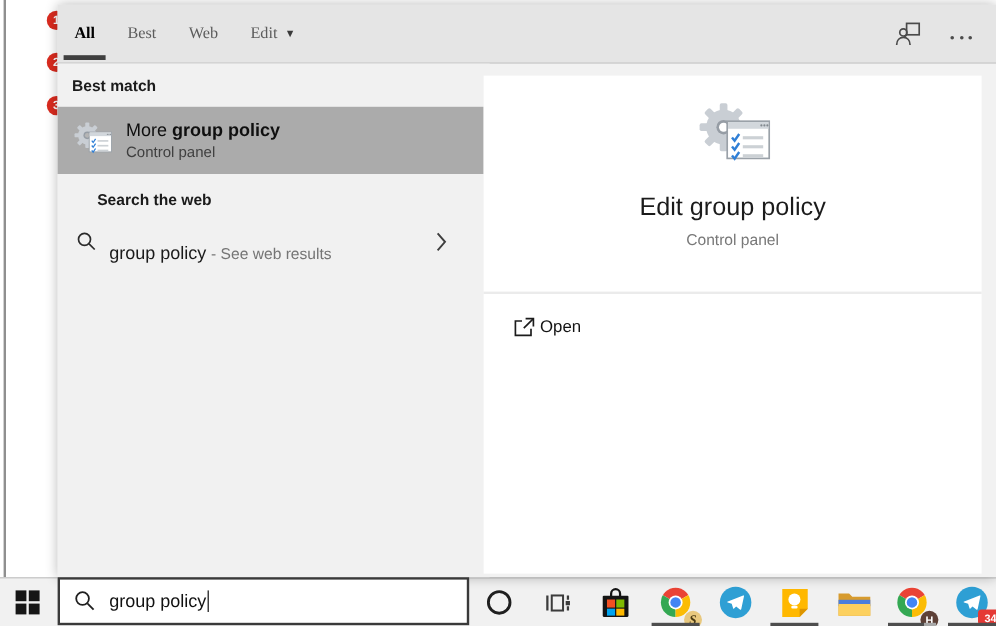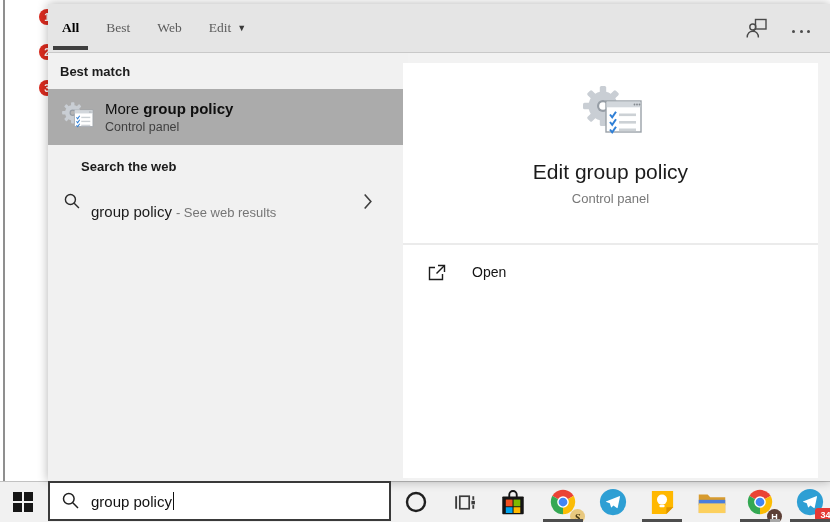--- a/index.html
+++ b/index.html
@@ -57,21 +57,21 @@
   .web-chevron{position:absolute;right:30px;top:10px;}
 
   
   .preview{position:absolute;left:355px;top:59px;width:415px;height:415px;background:#ffffff;text-align:center;}
   .hero-icon{margin-top:21px;display:inline-block;}
   .pv-title{font-size:21px;font-weight:400;color:#1b1b1b;margin-top:12px;}
   .pv-sub{font-size:13px;color:#787878;margin-top:7px;}
   .pv-divider{position:absolute;left:0;right:0;top:180px;height:2px;background:#ebebeb;}
   .open-row{position:absolute;left:0;right:0;top:190px;height:38px;display:flex;align-items:center;text-align:left;}
   .open-row svg{margin-left:25px;}
-  .open-label{margin-left:26px;font-size:14px;color:#141414;}
+  .open-label{margin-left:4px;font-size:14px;color:#141414;}
 
   
   .searchbox{position:absolute;left:48px;top:481px;width:343px;height:40px;background:#fff;
              border:2px solid #3a3a3a;box-sizing:border-box;display:flex;align-items:center;z-index:6;}
   .searchbox .mag{margin-left:12px;}
   .sb-text{margin-left:11px;font-size:15px;color:#111;}
   .sb-caret{width:1px;height:18px;background:#111;margin-left:1px;}
 </style>
 </head>
 <body>

